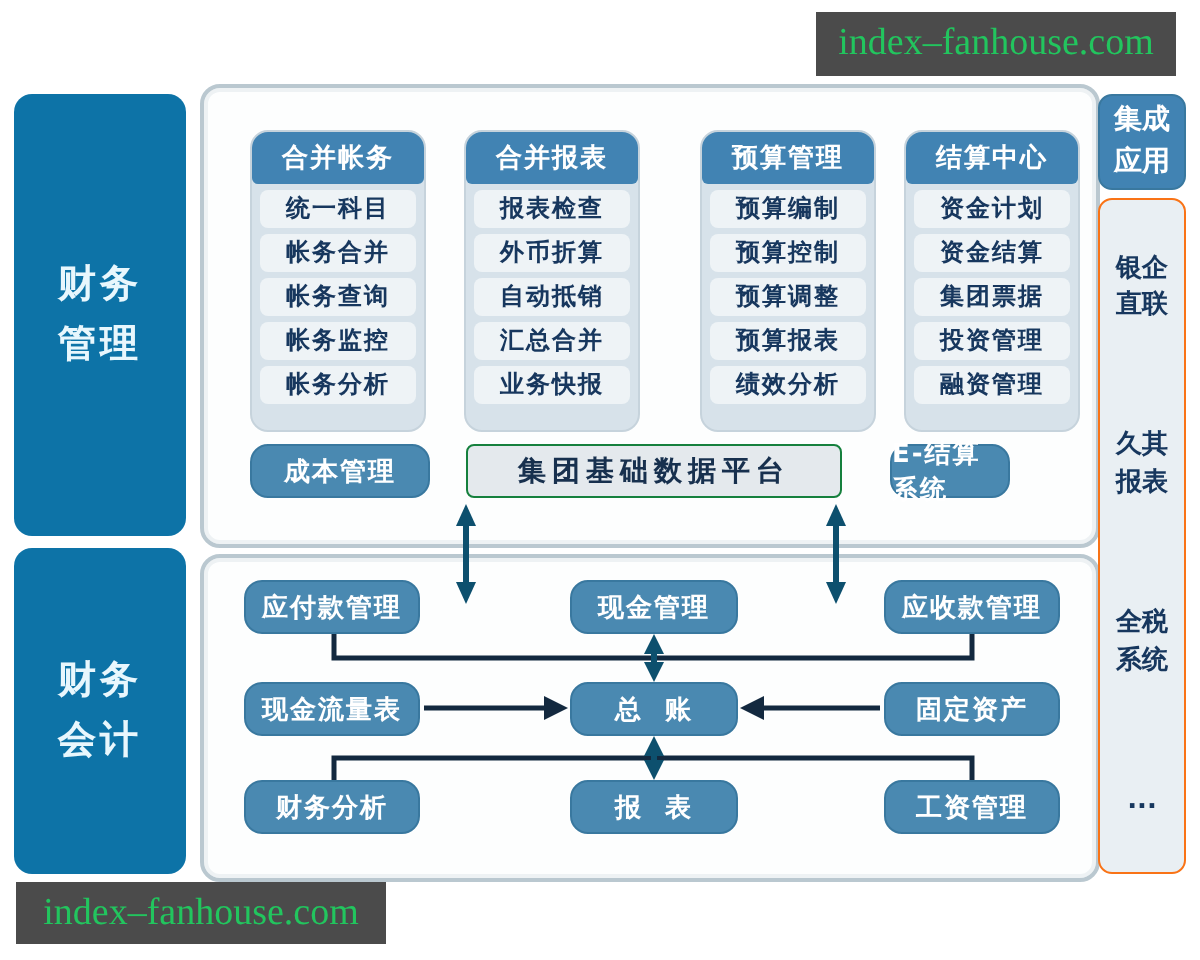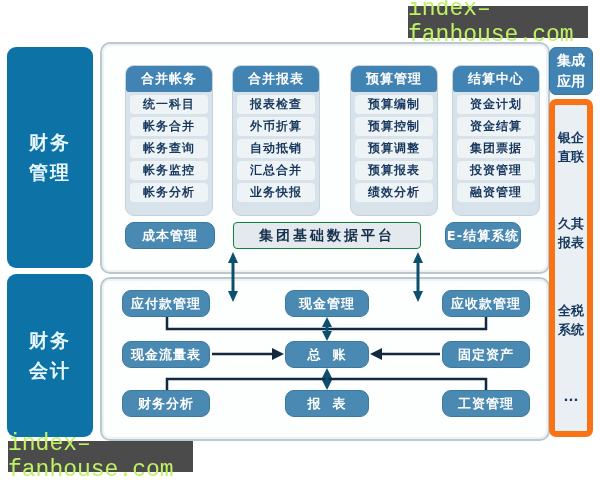--- a/index.html
+++ b/index.html
@@ -1,20 +1,20 @@
 <!DOCTYPE html>
 <html><head>
 <meta charset="utf-8">
 <style>
   html,body{margin:0;padding:0;background:#fff;}
   .page{position:relative;width:600px;height:480px;background:#ffffff;overflow:hidden;
         font-family:"DejaVu Sans","Liberation Sans",sans-serif;}
-  .wm{position:absolute;background:#4b4b4b;color:#bef264;font-size:23px;
+  .wm{position:absolute;background:#4b4b4b;color:#22c55e;font-size:19px;
       display:flex;align-items:center;justify-content:center;z-index:6;
-      font-family:Liberation Mono, monospace;}
+      font-family:Liberation Serif, serif;}
   .side-block{position:absolute;left:7px;width:86px;background:#0d73a7;border-radius:9px;
       color:#e8f7fd;font-weight:bold;font-size:19px;letter-spacing:2px;line-height:1.55;
       display:flex;align-items:center;justify-content:center;text-align:center;white-space:pre-line;z-index:2;}
   .panel{position:absolute;background:#fdfefe;border:2px solid #bac8d0;border-radius:10px;
       box-shadow:inset 0 0 0 2px #eef2f4;z-index:1;}
   .col{position:absolute;width:88px;background:#d7e2ea;border:1px solid #c6d3dc;
       border-radius:9px;padding-bottom:13px;z-index:4;box-sizing:border-box;}
   .col-header{height:26px;background:#4183b3;border-radius:8px 8px 3px 3px;color:#fff;
       font-weight:bold;font-size:13px;letter-spacing:1px;display:flex;align-items:center;justify-content:center;}
   .col-item{margin:3px 4px 0;background:#eef3f6;border-radius:4px;height:19px;line-height:19px;
@@ -23,21 +23,21 @@
       font-weight:bold;font-size:13px;letter-spacing:1px;display:flex;align-items:center;
       justify-content:center;z-index:4;box-sizing:border-box;}
   .bar{position:absolute;background:#e4e9ed;border:1px solid #15803d;border-radius:4px;color:#17304e;
       font-weight:bold;font-size:14px;letter-spacing:3px;display:flex;align-items:center;
       justify-content:center;z-index:4;box-sizing:border-box;}
   .sb-header{position:absolute;left:549px;top:47px;width:44px;height:48px;background:#4183b3;
       border:1px solid #39789f;border-radius:7px;color:#fff;font-weight:bold;font-size:14px;
       line-height:1.5;display:flex;align-items:center;justify-content:center;text-align:center;
       white-space:pre-line;z-index:4;box-sizing:border-box;}
   .sb-body{position:absolute;left:549px;top:99px;width:44px;height:338px;background:#e9eff3;
-      border:6px solid #f97316;border-radius:7px;display:flex;flex-direction:column;
+      border:1px solid #f97316;border-radius:7px;display:flex;flex-direction:column;
       justify-content:space-around;align-items:center;z-index:4;box-sizing:border-box;}
   .sb-item{color:#17375e;font-weight:bold;font-size:13px;line-height:1.45;text-align:center;white-space:pre-line;}
   .overlay{position:absolute;left:0;top:0;z-index:3;pointer-events:none;}
 </style>
 </head>
 <body>
 
 <div class="page">
 
   <div class="wm" style="left:408px;top:6px;width:180px;height:32px;">index–fanhouse.com</div>
@@ -79,21 +79,21 @@
     <div class="col-header">结算中心</div>
     <div class="col-item">资金计划</div>
     <div class="col-item">资金结算</div>
     <div class="col-item">集团票据</div>
     <div class="col-item">投资管理</div>
     <div class="col-item">融资管理</div>
   </div>
 
   <div class="btn" style="left:125px;top:222px;width:90px;height:27px;">成本管理</div>
   <div class="bar" style="left:233px;top:222px;width:188px;height:27px;">集团基础数据平台</div>
-  <div class="btn" style="left:445px;top:222px;width:76px;height:27px;">E-结算系统</div>
+  <div class="btn" style="left:445px;top:222px;width:60px;height:27px;">E-结算系统</div>
 
   <div class="btn" style="left:122px;top:290px;width:88px;height:27px;">应付款管理</div>
   <div class="btn" style="left:285px;top:290px;width:84px;height:27px;">现金管理</div>
   <div class="btn" style="left:442px;top:290px;width:88px;height:27px;">应收款管理</div>
 
   <div class="btn" style="left:122px;top:341px;width:88px;height:27px;">现金流量表</div>
   <div class="btn" style="left:285px;top:341px;width:84px;height:27px;white-space:pre;">总  账</div>
   <div class="btn" style="left:442px;top:341px;width:88px;height:27px;">固定资产</div>
 
   <div class="btn" style="left:122px;top:390px;width:88px;height:27px;">财务分析</div>

